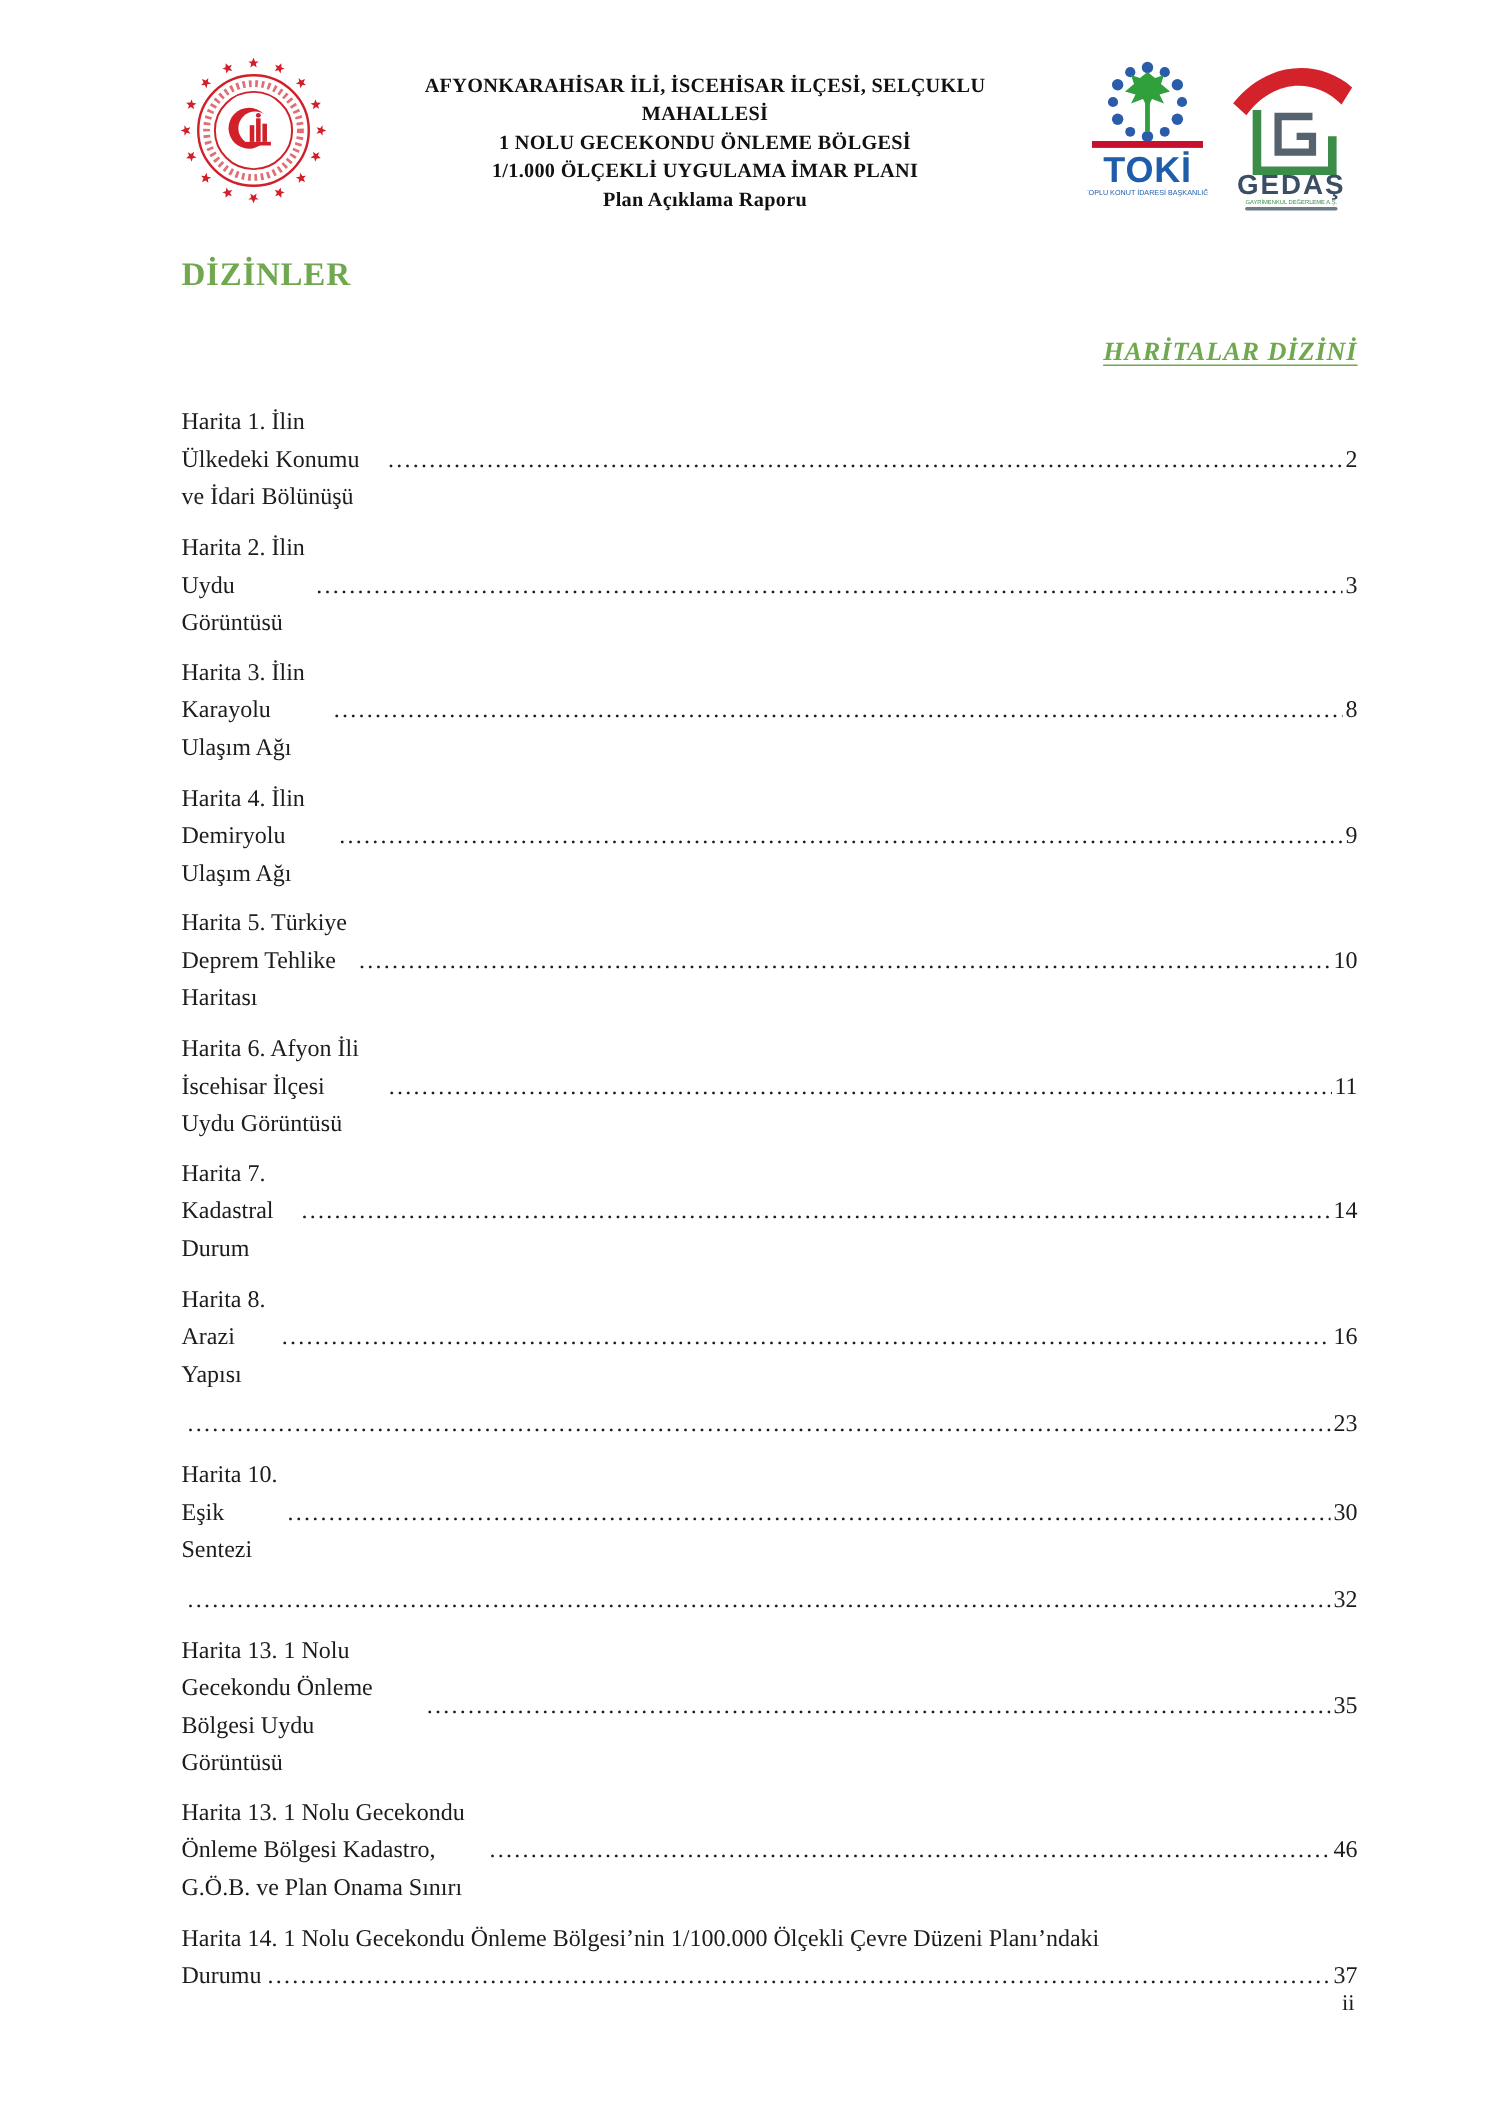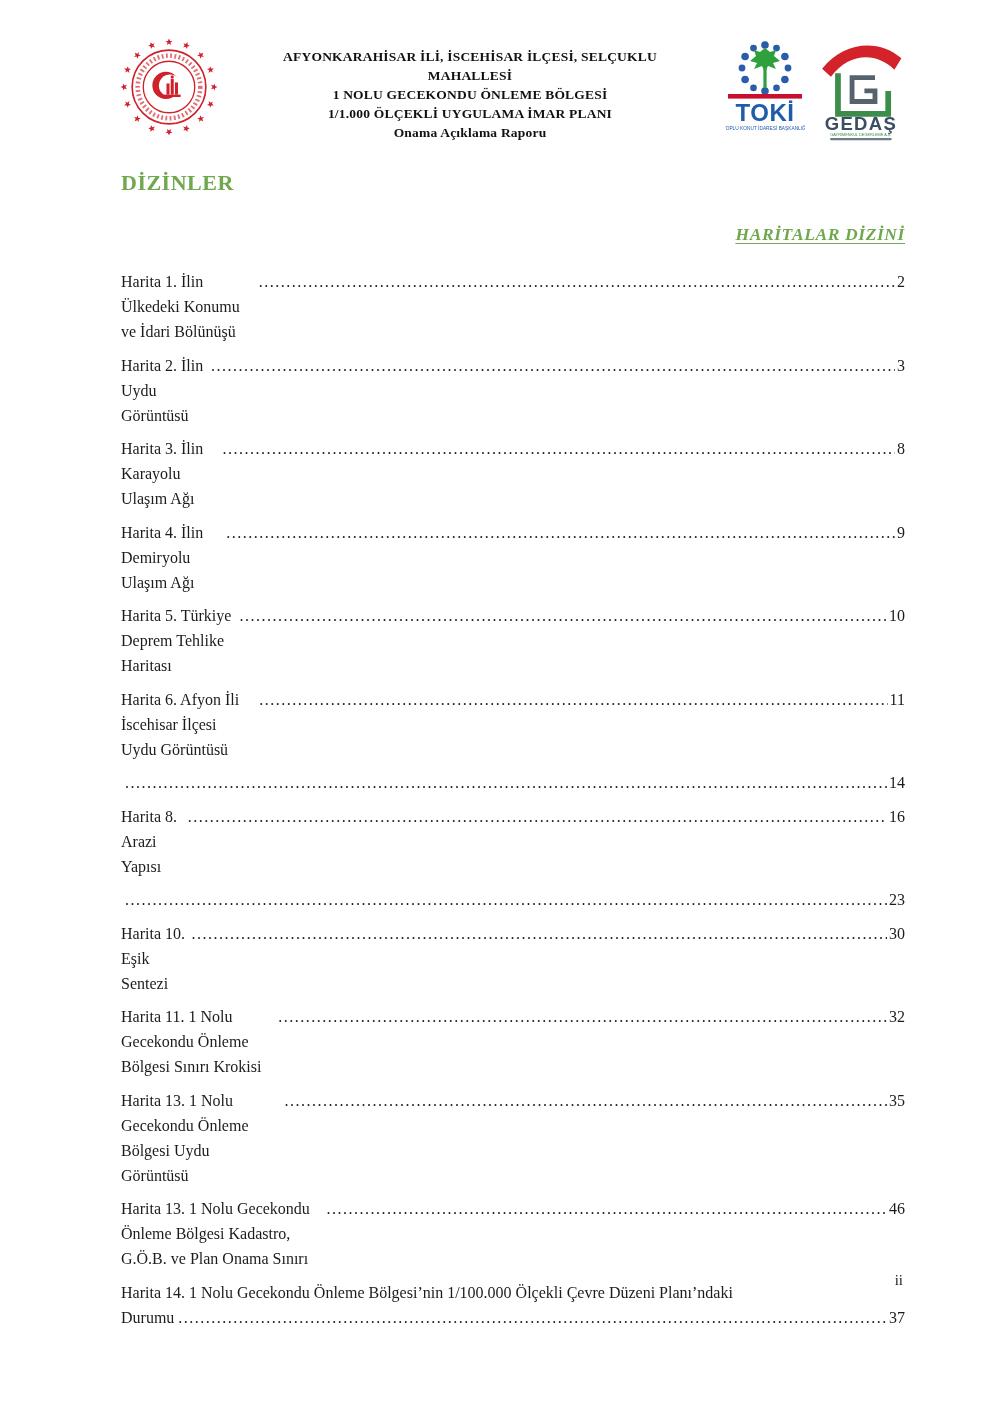--- a/index.html
+++ b/index.html
@@ -28,30 +28,30 @@
     font-size:22px; font-weight:bold; color:#6FA84F;
     letter-spacing:0.5px; margin-top:30px;
   }
   .section-heading {
     font-size:17.5px; font-weight:bold; font-style:italic; color:#6FA84F;
     text-decoration:underline; text-underline-offset:3px;
     letter-spacing:0.6px; margin:28px 0 24px 0;text-align:right;
   }
 
   .toc-entry { font-size:16px; line-height:25px; margin-bottom:8.5px; color:#1c1c1c; }
-  .row { display:flex; align-items:flex-start; }
+  .row { display:flex; align-items:center; }
   .label { flex:0 1 auto; }
   .leader {
     flex:1 1 auto; overflow:hidden; white-space:nowrap;
     letter-spacing:1.5px; margin-left:4px; margin-right:2px;
   }
   .pagenum { flex:0 0 auto; }
 
   .page-number {
-    position:absolute; right:97px; top:1272px;
+    position:absolute; right:97px; top:1328px;
     font-size:15px; color:#1c1c1c;
   }
 
   svg text { font-family:"Liberation Sans", sans-serif; }
 </style>
 </head>
 <body>
 
 <div class="page">
 
@@ -92,21 +92,21 @@
           <rect x="47.5" y="60" width="16.5" height="2.4"></rect>
           <circle cx="55.7" cy="42.5" r="1.6"></circle>
         </g>
       </svg>
     </div>
 
     <div class="header-title">
       <div>AFYONKARAHİSAR İLİ, İSCEHİSAR İLÇESİ, SELÇUKLU MAHALLESİ</div>
       <div>1 NOLU GECEKONDU ÖNLEME BÖLGESİ</div>
       <div>1/1.000 ÖLÇEKLİ UYGULAMA İMAR PLANI</div>
-      <div>Onama Açıklama Raporu</div>
+      <div>Plan Açıklama Raporu</div>
     </div>
 
     <div class="toki-logo">
       <svg width="80" height="104" viewBox="0 0 80 104">
         <g fill="#2A5CAA">
           <circle cx="40" cy="9" r="3.8"></circle>
             <circle cx="51.5" cy="12.1" r="3.4"></circle>
           <circle cx="59.9" cy="20.5" r="3.8"></circle>
             <circle cx="63" cy="32" r="3.4"></circle>
           <circle cx="59.9" cy="43.5" r="3.8"></circle>
@@ -169,39 +169,39 @@
             <span class="label">Harita 5. Türkiye Deprem Tehlike Haritası</span>
             <span class="leader">........................................................................................................................................................................................................................................................................................</span>
             <span class="pagenum">10</span>
           </div>
           <div class="toc-entry row">
             <span class="label">Harita 6. Afyon İli İscehisar İlçesi Uydu Görüntüsü</span>
             <span class="leader">........................................................................................................................................................................................................................................................................................</span>
             <span class="pagenum">11</span>
           </div>
           <div class="toc-entry row">
+            <span class="label">Harita 7. Kadastral Durum</span>
             <span class="leader">........................................................................................................................................................................................................................................................................................</span>
             <span class="pagenum">14</span>
           </div>
           <div class="toc-entry row">
             <span class="label">Harita 8. Arazi Yapısı</span>
             <span class="leader">........................................................................................................................................................................................................................................................................................</span>
             <span class="pagenum">16</span>
           </div>
           <div class="toc-entry row">
             <span class="leader">........................................................................................................................................................................................................................................................................................</span>
             <span class="pagenum">23</span>
           </div>
           <div class="toc-entry row">
             <span class="label">Harita 10. Eşik Sentezi</span>
             <span class="leader">........................................................................................................................................................................................................................................................................................</span>
             <span class="pagenum">30</span>
           </div>
           <div class="toc-entry row">
-            <span class="label">Harita 11. 1 Nolu Gecekondu Önleme Bölgesi Sınırı Krokisi</span>
             <span class="leader">........................................................................................................................................................................................................................................................................................</span>
             <span class="pagenum">32</span>
           </div>
           <div class="toc-entry row">
             <span class="label">Harita 13. 1 Nolu Gecekondu Önleme Bölgesi Uydu Görüntüsü</span>
             <span class="leader">........................................................................................................................................................................................................................................................................................</span>
             <span class="pagenum">35</span>
           </div>
           <div class="toc-entry row">
             <span class="label">Harita 13. 1 Nolu Gecekondu Önleme Bölgesi Kadastro, G.Ö.B. ve Plan Onama Sınırı</span>

